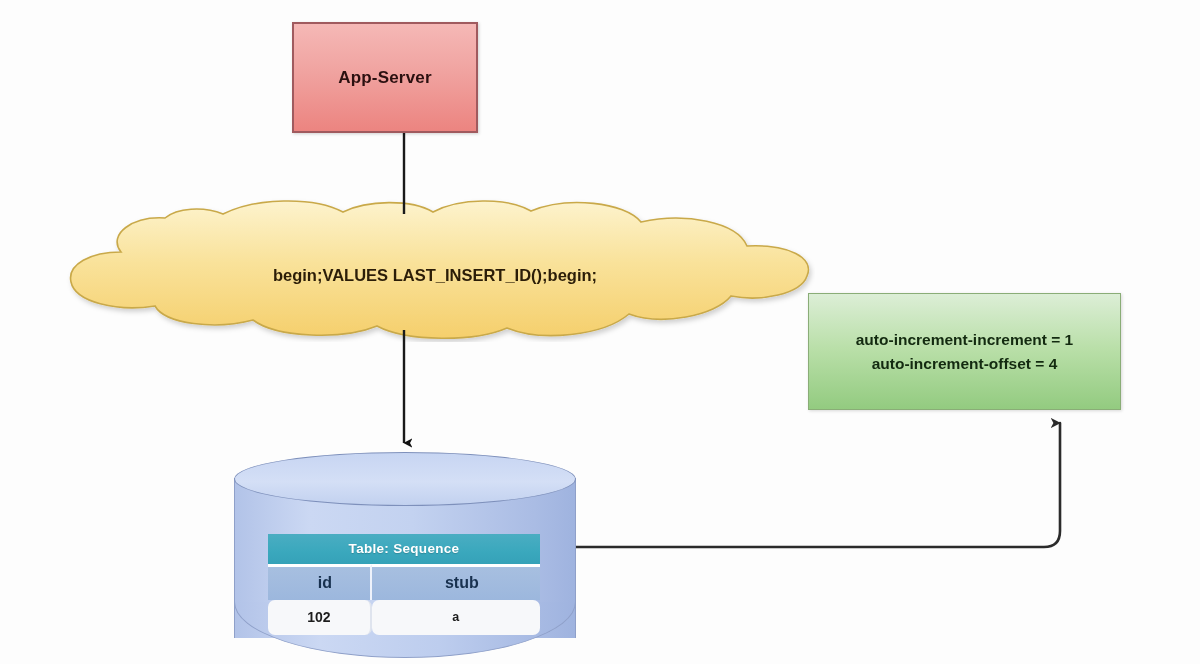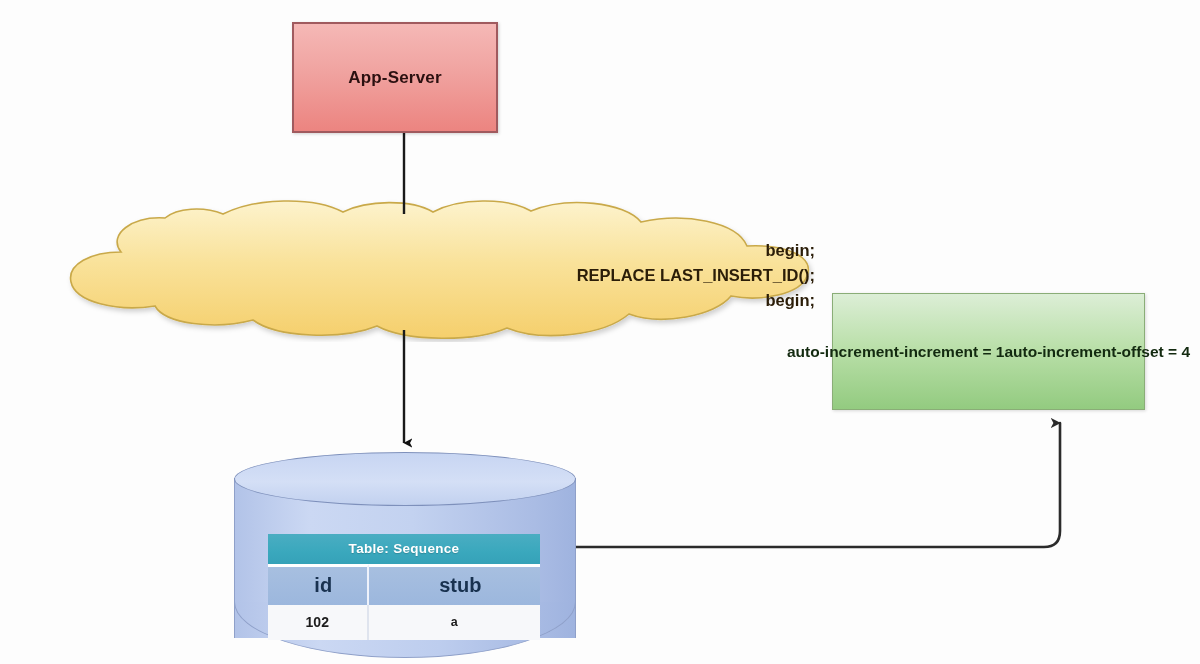--- a/index.html
+++ b/index.html
@@ -17,21 +17,21 @@
     height: 664px;
     background: #fdfdfd;
     overflow: hidden;
   }
 
   
   #app-server-node {
     position: absolute;
     left: 292px;
     top: 22px;
-    width: 206px;
+    width: 186px;
     height: 111px;
     background: linear-gradient(180deg, #f5b8b6 0%, #f0a3a0 45%, #ec8480 100%);
     border: 2px solid #a05a5e;
     box-sizing: border-box;
     display: flex;
     align-items: center;
     justify-content: center;
     box-shadow: 1px 1px 3px rgba(0,0,0,0.18);
   }
   #app-server-label {
@@ -59,47 +59,47 @@
     width: 760px;
     height: 146px;
   }
   #cloud-text {
     position: absolute;
     left: 0;
     top: 0;
     width: 760px;
     height: 146px;
     display: flex;
-    flex-direction: column;
-    align-items: flex-end;
+    flex-direction: row;
+    align-items: center;
     justify-content: center;
     padding-top: 12px;
     box-sizing: border-box;
   }
   #cloud-text .sql-line {
     font-size: 16.5px;
     font-weight: 600;
     color: #2b1d08;
     line-height: 25px;
     white-space: nowrap;
     text-align: center;
   }
 
   
   #config-node {
     position: absolute;
-    left: 832px;
+    left: 808px;
     top: 293px;
     width: 313px;
     height: 117px;
     background: linear-gradient(180deg, #dceed6 0%, #b9dfa8 48%, #93cb80 100%);
     border: 1px solid #8aad77;
     box-sizing: border-box;
     display: flex;
-    flex-direction: row;
+    flex-direction: column;
     align-items: center;
     justify-content: center;
     box-shadow: 1px 1px 3px rgba(0,0,0,0.15);
   }
   #config-node .cfg-line {
     font-size: 15.5px;
     font-weight: 600;
     color: #132a10;
     line-height: 24px;
     white-space: nowrap;
@@ -163,34 +163,35 @@
     font-size: 13.5px;
     font-weight: bold;
     text-align: center;
     padding: 7px 0 8px 0;
     letter-spacing: 0.3px;
     text-shadow: 0 1px 1px rgba(0,0,0,0.18);
   }
   #sequence-table .hdr-cell {
     background: linear-gradient(180deg, #a7bfe0 0%, #9cb7dd 100%);
     color: #18314f;
-    font-size: 20px;
+    font-size: 16px;
     font-weight: bold;
     text-align: center;
     padding: 7px 0 8px 12px;
     border-top: 3px solid #ffffff;
   }
   #sequence-table .hdr-cell.left-col { border-right: 2px solid #eef2fb; }
   #sequence-table .data-cell {
     background: #f7f8fa;
     color: #1c1c1c;
     font-size: 14px;
     font-weight: bold;
     text-align: center;
     padding: 9px 0 10px 0;
+    border-radius: 7px;
   }
   #sequence-table .data-cell.left-col { border-right: 2px solid #dfe4ee; }
   #sequence-table .data-cell.stub-val { font-weight: 600; font-size: 12.5px; }
 </style>
 </head>
 <body>
 
 <div id="canvas">
 
   <div id="cloud-node">
@@ -218,21 +219,21 @@
                C 420 146, 352 146, 322 130
                C 288 144, 222 142, 198 124
                C 160 134, 110 128, 100 110
                C 62 116, 20 106, 16 86
                C 12 68, 36 56, 66 56
                C 52 38, 78 20, 110 22
                C 122 12, 148 10, 168 18 Z" fill="url(#cloudGrad)" stroke="#c9a94a" stroke-width="1.6" filter="url(#cloudShadow)"></path>
     </svg>
     <div id="cloud-text">
       <div class="sql-line">begin;</div>
-      <div class="sql-line">REPLACE LAST_INSERT_ID();</div>
+      <div class="sql-line">VALUES LAST_INSERT_ID();</div>
       <div class="sql-line">begin;</div>
     </div>
   </div>
 
   <svg class="svg-layer">
     <defs>
       <marker id="arrowDown" markerWidth="10" markerHeight="10" refX="5" refY="8.4" orient="auto" markerUnits="userSpaceOnUse">
         <path d="M 0.4 0 L 5 9 L 9.6 0 L 5 2.4 Z" fill="#111111"></path>
       </marker>
       <marker id="arrowUp" markerWidth="11" markerHeight="11" refX="5.5" refY="9.2" orient="auto" markerUnits="userSpaceOnUse">

